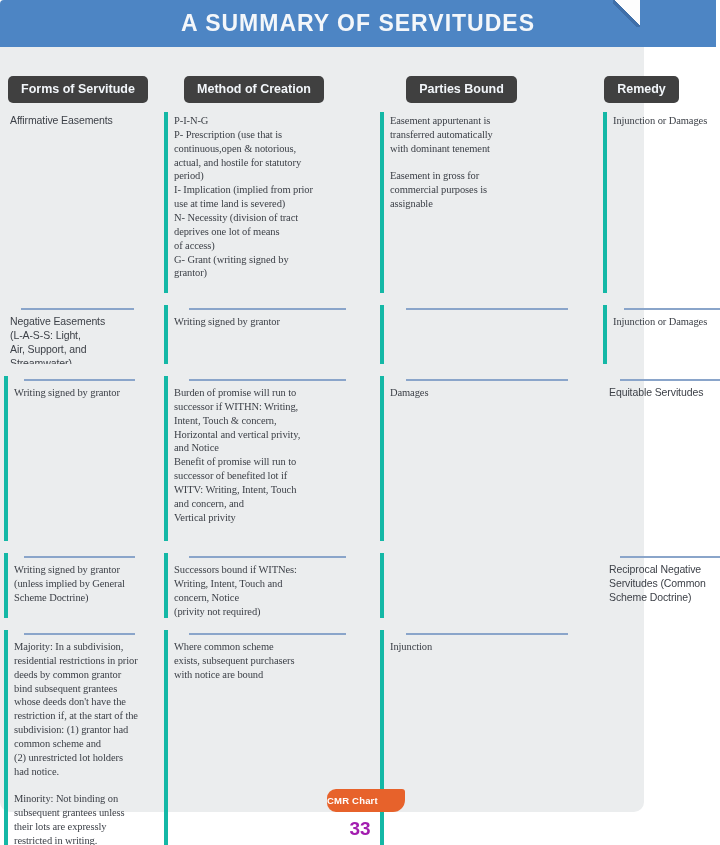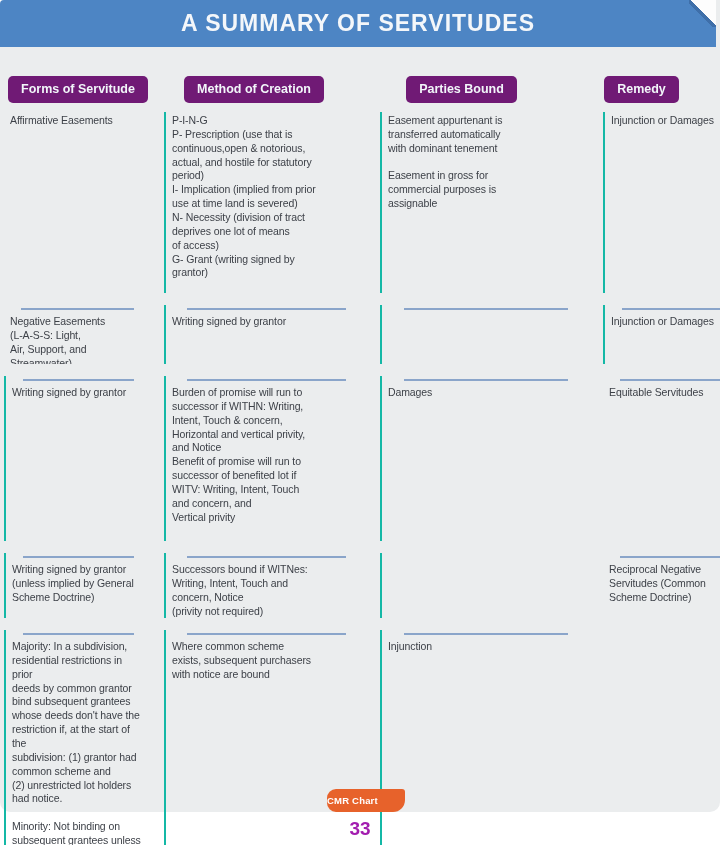--- a/index.html
+++ b/index.html
@@ -1,34 +1,34 @@
 <!DOCTYPE html>
 <html><head>
 <meta charset="utf-8">
 <style>
   html,body{margin:0;padding:0;background:#ffffff;}
   .page{position:relative;width:720px;height:845px;background:#ffffff;overflow:hidden;
         font-family:"Liberation Sans",sans-serif;}
-  .card{position:absolute;left:0;top:0;width:720px;height:812px;background:#ebedee;
+  .card{position:absolute;left:0;top:0;width:644px;height:812px;background:#ebedee;
         border-radius:4px 0 10px 10px;}
   .titlebar{position:absolute;left:0;top:0;width:716px;height:47px;background:#4d85c4;
         border-radius:4px 0 0 0;display:flex;align-items:center;justify-content:center;}
   .titlebar .t{color:#f4f7fa;font-size:23px;font-weight:bold;letter-spacing:1px;}
   .fold{position:absolute;top:0;right:4px;width:27px;height:27px;
         background:linear-gradient(to bottom left,#fdfdfd 48%,#3f6fa9 48%,#3f6fa9 56%,#4d85c4 56%);}
   .headers{position:absolute;left:4px;top:76px;width:712px;display:grid;
         grid-template-columns:148px 204px 211px 149px;justify-items:center;}
-  .hbtn{background:#701a75;color:#f2f6fa;font-size:12.5px;font-weight:bold;
+  .hbtn{background:#404040;color:#f2f6fa;font-size:12.5px;font-weight:bold;
         border:none;border-radius:5px;padding:6px 13px;white-space:nowrap;line-height:1.2;}
   .tbl{position:absolute;left:4px;top:112px;width:712px;display:grid;
         grid-template-columns:148px 204px 211px 149px;
         grid-template-rows:181px 59px 165px 65px 223px;gap:12px;}
   .cell{overflow:hidden;padding:2px 7px 0 6px;color:#3d4148;font-size:10.5px;
         line-height:1.32;white-space:pre-line;letter-spacing:-0.1px;}
-  .bL{border-left:2px solid #14b8a6;}
+  .bL{border-left:4px solid #14b8a6;font-family:Liberation Serif, serif;}
   .sep{height:2px;background:#8aa5ca;width:84%;margin:1px auto 5px auto;}
   .badge{position:absolute;left:327px;top:789px;width:78px;height:23px;background:#e7622b;
         border-radius:9px 3px 12px 9px;display:flex;align-items:center;justify-content:flex-start;}
   .badge span{color:#ffffff;font-size:9.5px;font-weight:bold;letter-spacing:0.2px;}
   .pagenum{position:absolute;left:0;top:818px;width:720px;text-align:center;
         color:#a21caf;font-size:19px;font-weight:bold;}
 </style>
 </head>
 <body>
 

